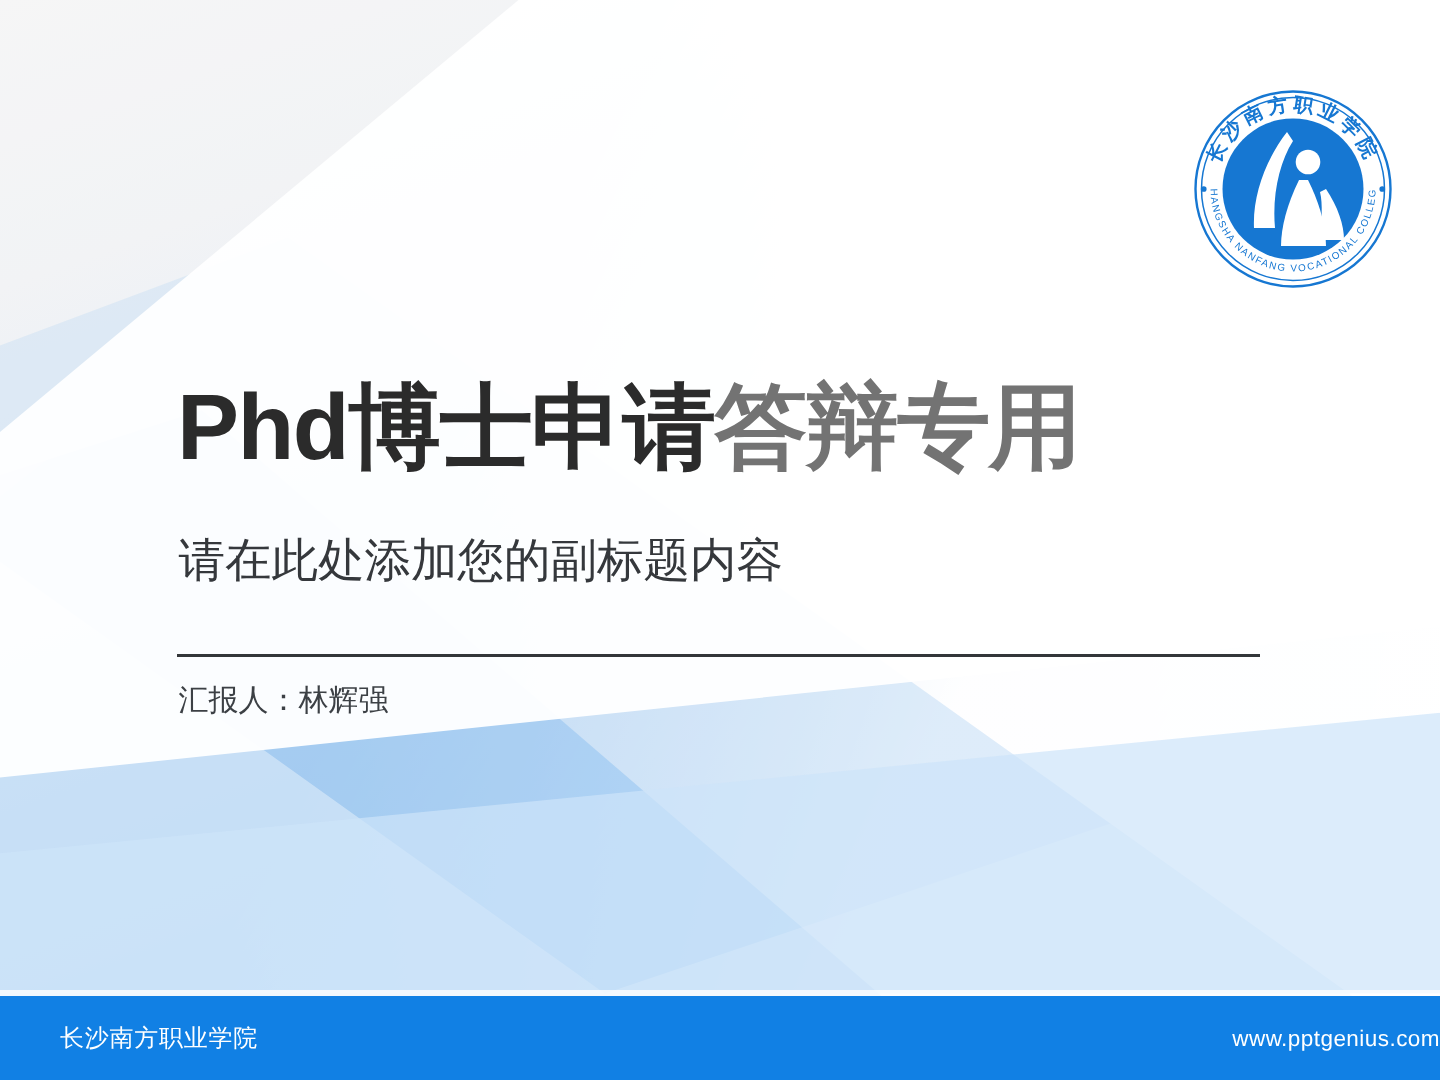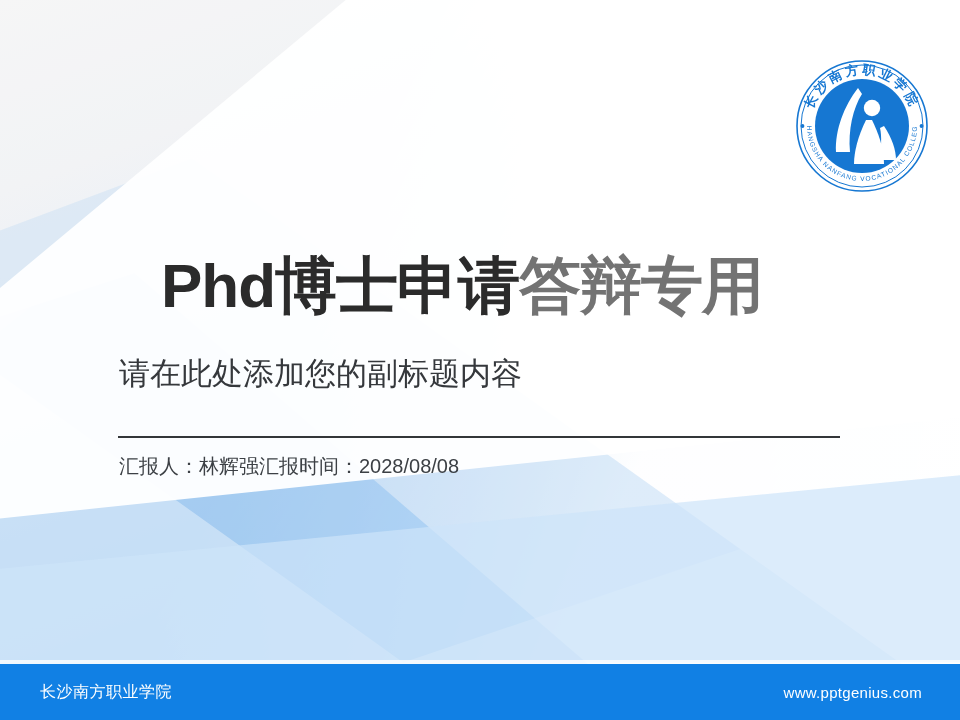--- a/index.html
+++ b/index.html
@@ -103,21 +103,21 @@
   #title {
     position: absolute;
     left: 118px;
     top: 253px;
     font-size: 62px;
     font-weight: bold;
     letter-spacing: -1px;
     line-height: 1.05;
     white-space: nowrap;
   }
-  #title .t-dark { color: #2b2b2b; margin-left: 43px; }
+  #title .t-dark { color: #2b2b2b; }
   #title .t-accent { color: #737373; }
 
   #subtitle {
     position: absolute;
     left: 119px;
     top: 353px;
     font-size: 31px;
     font-weight: 400;
     color: #35383c;
     letter-spacing: 0px;
@@ -166,21 +166,20 @@
     align-items: center;
     justify-content: space-between;
   }
   #footer-school {
     margin-left: 40px;
     color: #ffffff;
     font-size: 16px;
     letter-spacing: 0.5px;
   }
   #footer-url {
-    margin-right: 38px;
     color: #ffffff;
     font-size: 15px;
     letter-spacing: 0.3px;
   }
 </style>
 </head>
 <body>
 
 <div id="slide">
 
@@ -228,21 +227,20 @@
   <div id="title">
     <span class="t-dark">Phd博士申请</span><span class="t-accent">答辩专用</span>
   </div>
 
   <div id="subtitle">请在此处添加您的副标题内容</div>
 
   <div id="rule"></div>
 
   <div id="byline">
     <span class="presenter">汇报人：林辉强</span>
-    <span class="date">汇报时间：2028/08/08</span>
   </div>
 
   <div id="footer-hairline"></div>
   <div id="footer">
     <span id="footer-school">长沙南方职业学院</span>
     <span id="footer-url">www.pptgenius.com</span>
   </div>
 
 </div>
 

